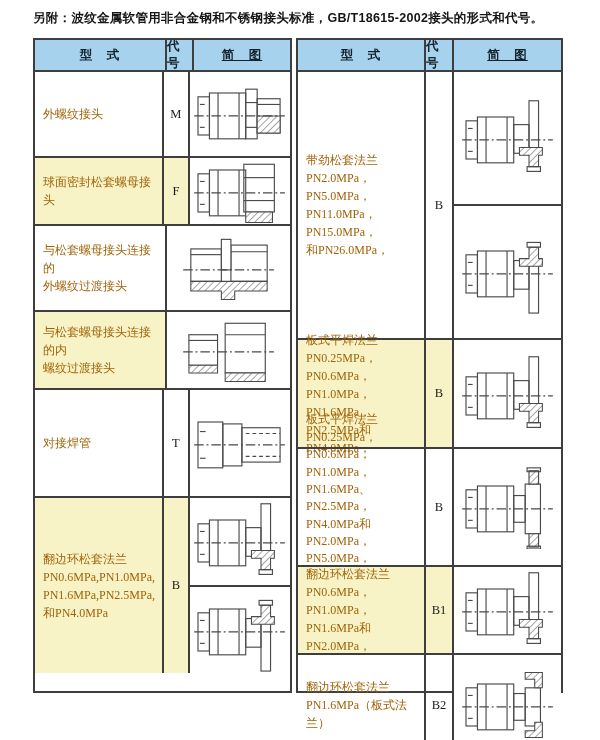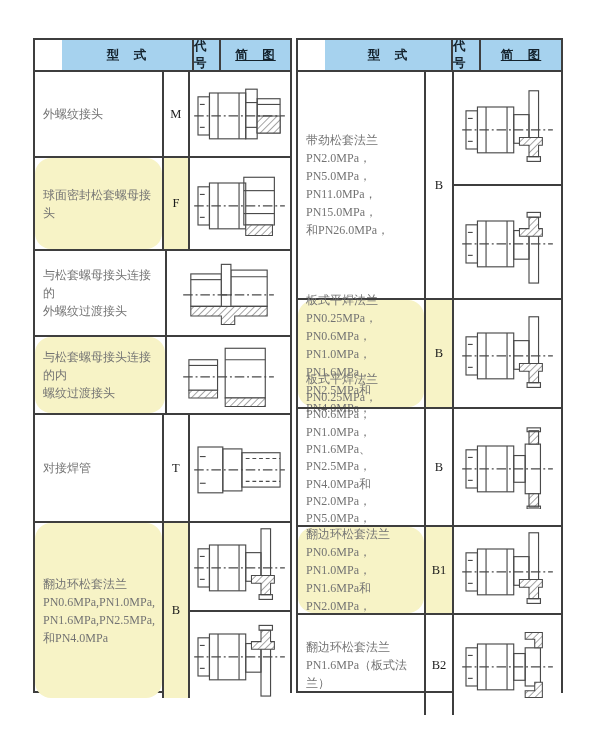--- a/index.html
+++ b/index.html
@@ -7,41 +7,42 @@
     font-family:"Liberation Sans", sans-serif; }
   .page { position:relative; width:600px; height:740px; background:#fff; }
   .title { position:absolute; left:33px; top:10px; width:540px;
     font-size:12.5px; font-weight:bold; color:#151515; letter-spacing:.3px; }
   .tbl { position:absolute; left:33px; top:38px; width:530px; height:655px;
     display:flex; gap:4px; }
   .half { border:2px solid #3e3e3e; display:flex; flex-direction:column; flex:none; background:#fff; }
   .half-left { width:259px; }
   .half-right{ width:267px; }
   .row { display:flex; flex:none; border-top:2px solid #3e3e3e; }
-  .row:first-child { border-top:none;margin-left:27px; }
+  .row:first-child { border-top:none; }
   .cell { border-left:2px solid #3e3e3e; height:100%; }
   .cell:first-child { border-left:none; }
   .hdr .cell { background:#a6d2ee; display:flex; align-items:center; justify-content:center;
     font-size:12.5px; font-weight:bold; color:#14222c; letter-spacing:1px; }
   .c-type { display:flex; align-items:center; padding:4px 4px 4px 8px;
     font-family:"Liberation Serif", serif; font-size:12px; line-height:1.5;
-    color:#737373; white-space:pre-line;border-radius:16px; }
+    color:#a16207; white-space:pre-line; }
   .c-code { display:flex; align-items:center; justify-content:center;
     font-family:"Liberation Serif", serif; font-size:12.5px; color:#1b1b1b; }
   .c-diag { flex:1; display:flex; flex-direction:column; background:#fff; }
   .sub { flex:1; display:flex; align-items:center; justify-content:center; overflow:hidden;text-decoration:underline; }
   .sub + .sub { border-top:2px solid #3e3e3e; }
   .hl { background:#f7f3c6; }
   .lt { width:130px; } .lc { width:27px; }
   .rt { width:126px; } .rc { width:28px; }
 </style>
 </head>
 <body>
 
 <div class="page">
+  <div class="title">另附：波纹金属软管用非合金钢和不锈钢接头标准，GB/T18615-2002接头的形式和代号。</div>
 
   <div class="tbl">
 
     <div class="half half-left">
       <div class="row hdr" style="height:30px">
         <div class="cell lt">型　式</div>
         <div class="cell lc">代号</div>
         <div class="cell c-diag" style="flex-direction:row">
           <div class="sub" style="background:#a6d2ee;font-size:12.5px;font-weight:bold;letter-spacing:1px;color:#14222c">简　图</div>
         </div>
@@ -70,21 +71,21 @@
                 <line x1="56" y1="58" x2="68" y2="58" stroke="#4a4a4a" stroke-width="1.2"></line>
                 <rect x="68" y="28" width="24" height="36" fill="none" stroke="#4a4a4a" stroke-width="1.2"></rect>
                 <line x1="68" y1="34" x2="92" y2="34" stroke="#4a4a4a" stroke-width="1.2"></line>
                 <polygon points="68,46 92,46 92,64 68,64" fill="url(#h)" stroke="#4a4a4a" stroke-width="1.1"></polygon>
                 <line x1="2" y1="46" x2="97" y2="46" stroke="#4a4a4a" stroke-width="1.2" stroke-dasharray="10 3 2 3"></line>
               </svg>
             </div>
         </div>
       </div>
 
-      <div class="row" style="height:93px">
+      <div class="row" style="height:68px">
         <div class="cell c-type lt hl">球面密封松套螺母接头</div>
         <div class="cell c-code lc hl">F</div>
         <div class="cell c-diag">
           <div class="sub">
               <svg width="100" height="84" viewBox="0 0 100 88" xmlns="http://www.w3.org/2000/svg">
                 <defs>
                   <pattern id="h" width="5" height="5" patternUnits="userSpaceOnUse" patternTransform="rotate(45)">
                     <rect width="5" height="5" fill="#fff"></rect>
                     <line x1="0" y1="0" x2="0" y2="5" stroke="#7a7a7a" stroke-width="1.4"></line>
                   </pattern>
@@ -233,21 +234,21 @@
 
     <div class="half half-right">
       <div class="row hdr" style="height:30px">
         <div class="cell rt">型　式</div>
         <div class="cell rc">代号</div>
         <div class="cell c-diag" style="flex-direction:row">
           <div class="sub" style="background:#a6d2ee;font-size:12.5px;font-weight:bold;letter-spacing:1px;color:#14222c">简　图</div>
         </div>
       </div>
 
-      <div class="row" style="height:228px">
+      <div class="row" style="height:268px">
         <div class="cell c-type rt">带劲松套法兰
 PN2.0MPa，PN5.0MPa，
 PN11.0MPa，PN15.0MPa，
 和PN26.0MPa，</div>
         <div class="cell c-code rc">B</div>
         <div class="cell c-diag">
           <div class="sub">
               <svg width="100" height="84" viewBox="0 0 100 88" xmlns="http://www.w3.org/2000/svg">
                 <defs>
                   <pattern id="h" width="5" height="5" patternUnits="userSpaceOnUse" patternTransform="rotate(45)">

